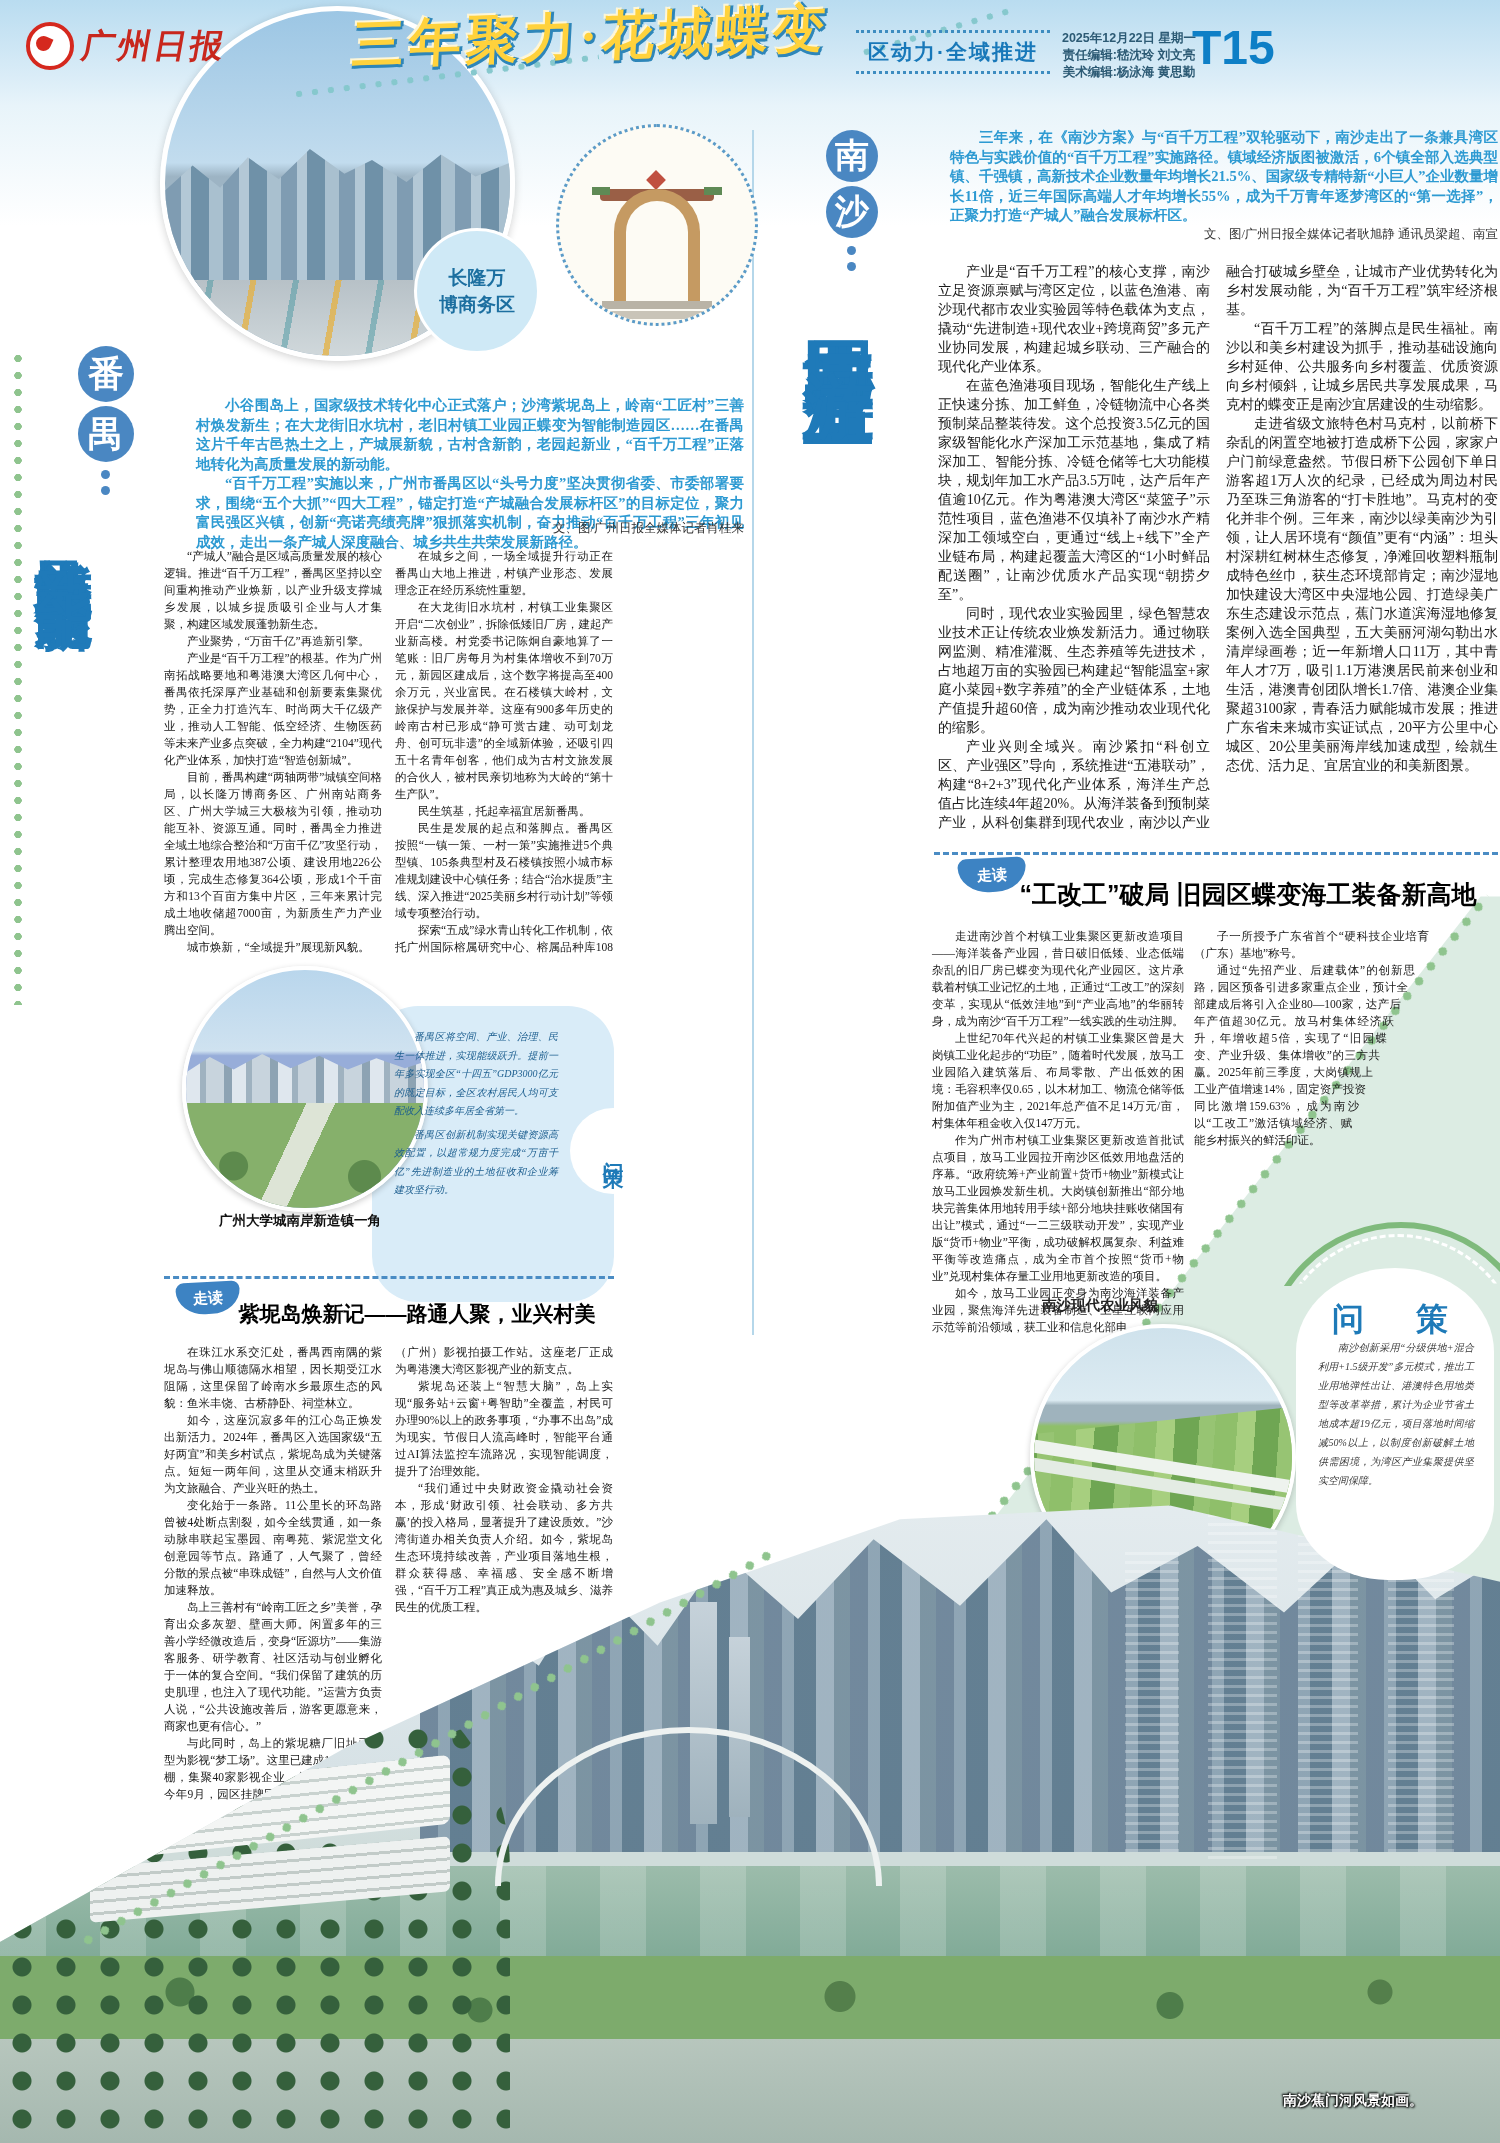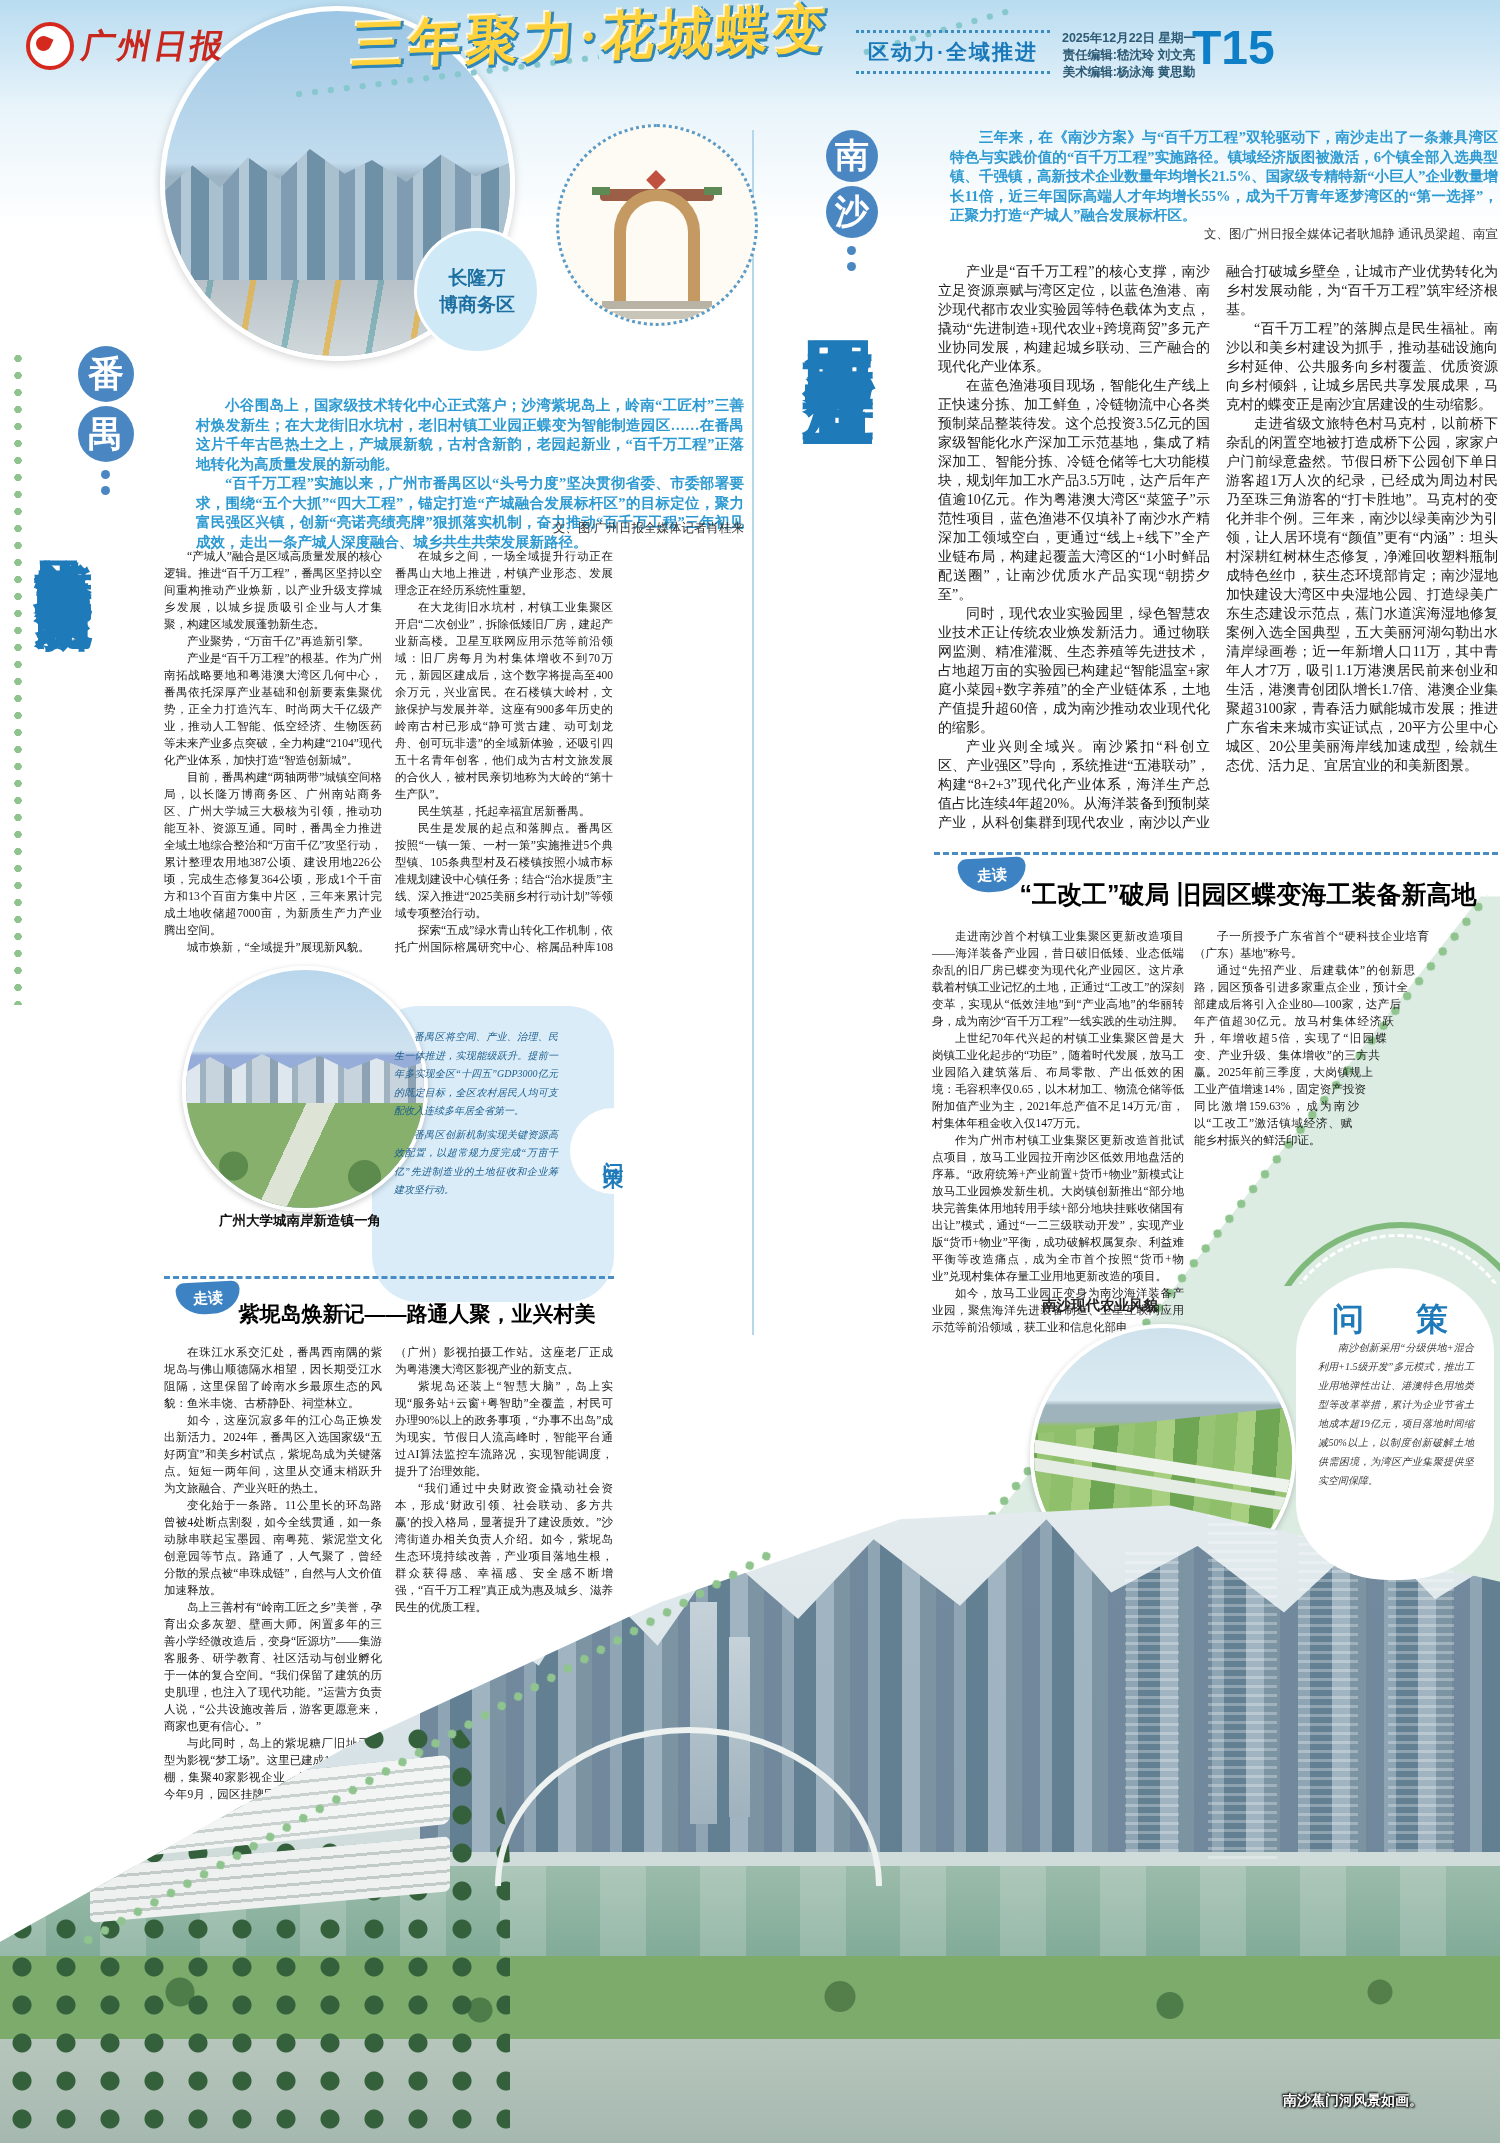--- a/index.html
+++ b/index.html
@@ -243,21 +243,21 @@
       <p>“百千万工程”实施以来，广州市番禺区以“头号力度”坚决贯彻省委、市委部署要求，围绕“五个大抓”“四大工程”，锚定打造“产城融合发展标杆区”的目标定位，聚力富民强区兴镇，创新“亮诺亮绩亮牌”狠抓落实机制，奋力推动“百千万工程”三年初见成效，走出一条产城人深度融合、城乡共生共荣发展新路径。</p>
     </div>
   <div class="abs byline" id="py-byline">文、图/广州日报全媒体记者肖桂来</div>
   <div class="abs bodytext cols2" id="py-body">
       <p>“产城人”融合是区域高质量发展的核心逻辑。推进“百千万工程”，番禺区坚持以空间重构推动产业焕新，以产业升级支撑城乡发展，以城乡提质吸引企业与人才集聚，构建区域发展蓬勃新生态。</p>
       <p>产业聚势，“万亩千亿”再造新引擎。</p>
       <p>产业是“百千万工程”的根基。作为广州南拓战略要地和粤港澳大湾区几何中心，番禺依托深厚产业基础和创新要素集聚优势，正全力打造汽车、时尚两大千亿级产业，推动人工智能、低空经济、生物医药等未来产业多点突破，全力构建“2104”现代化产业体系，加快打造“智造创新城”。</p>
       <p>目前，番禺构建“两轴两带”城镇空间格局，以长隆万博商务区、广州南站商务区、广州大学城三大极核为引领，推动功能互补、资源互通。同时，番禺全力推进全域土地综合整治和“万亩千亿”攻坚行动，累计整理农用地387公顷、建设用地226公顷，完成生态修复364公顷，形成1个千亩方和13个百亩方集中片区，三年来累计完成土地收储超7000亩，为新质生产力产业腾出空间。</p>
       <p>城市焕新，“全域提升”展现新风貌。</p>
       <p>在城乡之间，一场全域提升行动正在番禺山大地上推进，村镇产业形态、发展理念正在经历系统性重塑。</p>
-      <p>在大龙街旧水坑村，村镇工业集聚区开启“二次创业”，拆除低矮旧厂房，建起产业新高楼。卫星互联网应用示范等前沿领域：旧厂房每月为村集体增收不到70万元，新园区建成后，这个数字将提高至400余万元，兴业富民。在石楼镇大岭村，文旅保护与发展并举。这座有900多年历史的岭南古村已形成“静可赏古建、动可划龙舟、创可玩非遗”的全域新体验，还吸引四五十名青年创客，他们成为古村文旅发展的合伙人，被村民亲切地称为大岭的“第十生产队”。</p>
+      <p>在大龙街旧水坑村，村镇工业集聚区开启“二次创业”，拆除低矮旧厂房，建起产业新高楼。村党委书记陈炯自豪地算了一笔账：旧厂房每月为村集体增收不到70万元，新园区建成后，这个数字将提高至400余万元，兴业富民。在石楼镇大岭村，文旅保护与发展并举。这座有900多年历史的岭南古村已形成“静可赏古建、动可划龙舟、创可玩非遗”的全域新体验，还吸引四五十名青年创客，他们成为古村文旅发展的合伙人，被村民亲切地称为大岭的“第十生产队”。</p>
       <p>民生筑基，托起幸福宜居新番禺。</p>
       <p>民生是发展的起点和落脚点。番禺区按照“一镇一策、一村一策”实施推进5个典型镇、105条典型村及石楼镇按照小城市标准规划建设中心镇任务；结合“治水提质”主线、深入推进“2025美丽乡村行动计划”等领域专项整治行动。</p>
       <p>探索“五成”绿水青山转化工作机制，依托广州国际榕属研究中心、榕属品种库108种，建成全省第一个志愿服务主题公园。新增乡村绿化植树18.76万棵，打造16个绿美景观示范带。</p>
     </div>
 
   <div class="abs campus-circle">
     <div class="cc-band"></div>
     <div class="cc-green"></div>
   </div>
   <div class="abs campus-caption">广州大学城南岸新造镇一角</div>

